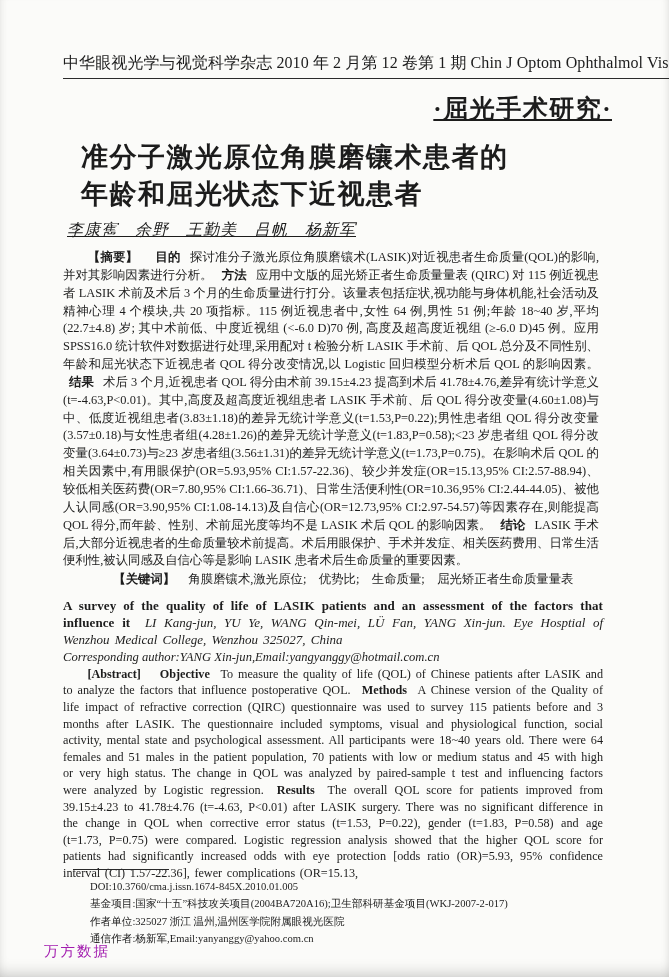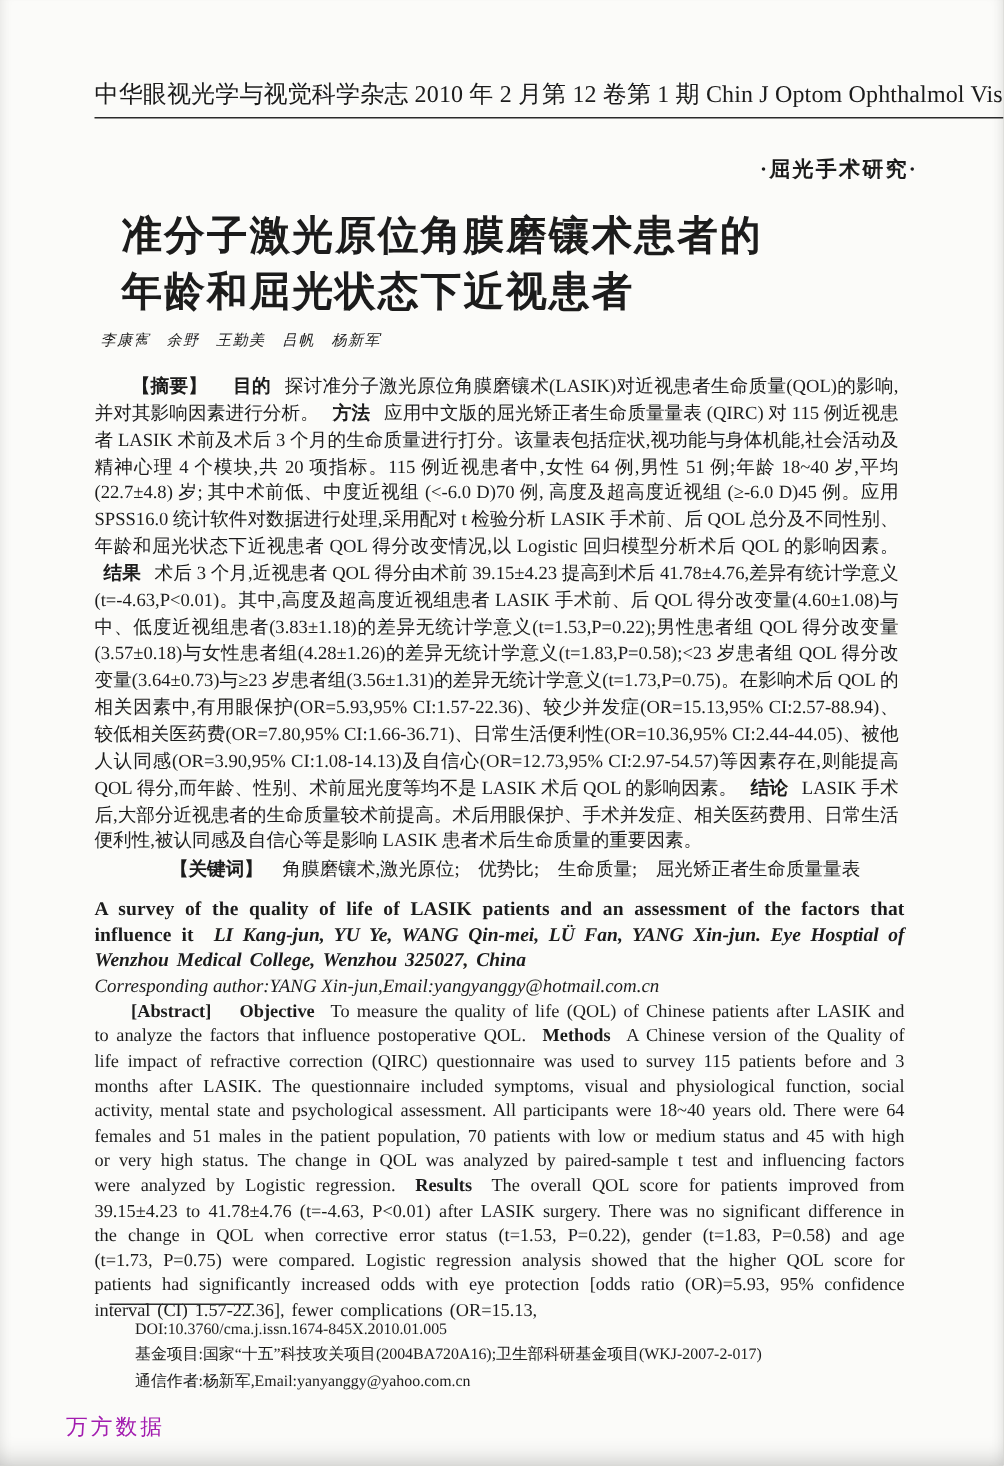--- a/index.html
+++ b/index.html
@@ -22,34 +22,34 @@
   
   .header-row {
     position: absolute; top: 53px; left: 63px; right: 49px;
     display: flex; justify-content: space-between; align-items: flex-end;
     font-size: 16px; letter-spacing: .1px; white-space: nowrap;
   }
   .journal-info { border-bottom: 1.4px solid #2b2b2b; padding-bottom: 4px; }
   .page-num { padding-bottom: 4px; }
 
   .section-label {
-    position: absolute; top: 104px; right: 57px;
-    font-size: 14px; font-weight: bold; letter-spacing: 1.5px;
+    position: absolute; top: 92px; right: 57px;
+    font-size: 25px; font-weight: bold; letter-spacing: 1.5px; text-decoration: underline;
   }
 
   
   .title-cn {
     position: absolute; top: 124px; left: 66px; margin: 15px;
     font-size: 27px; font-weight: bold; line-height: 37px; letter-spacing: 1.5px;
   }
   .title-line { display: block; }
 
   .authors-cn {
     position: absolute; top: 220px; left: 67px;
-    font-size: 10px; font-style: italic; letter-spacing: 1px;
+    font-size: 16px; font-style: italic; letter-spacing: 1px; text-decoration: underline;
   }
 
   
   .abstract-wrap {
     position: absolute; top: 249px; left: 63px; width: 536px;
   }
   .abstract-cn, .keywords-cn {
     margin: 0; font-size: 12.4px; line-height: 17.85px;
     text-align: justify; text-indent: 2em;
   }
@@ -58,21 +58,21 @@
   .keywords-cn { text-align: center; margin-top: 1px; }
   .keywords-cn .lbl { margin-right: 10px; }
 
   
   .en-block { position: absolute; top: 597px; left: 63px; width: 540px; }
   .title-en {
     margin: 0; font-size: 13px; line-height: 17.2px; text-align: justify;
     word-spacing: 2px;
   }
   .title-en b { letter-spacing: .1px; }
-  .authors-en { font-style: italic; font-weight: bold; margin-left: 7px; }
+  .authors-en { font-style: italic; font-weight: normal; margin-left: 7px; }
   .corresponding {
     margin: 0; font-style: italic; font-size: 12.6px; line-height: 17.2px;
   }
   .abstract-en {
     margin: 0; font-size: 12.2px; line-height: 16.6px;
     text-align: justify; text-indent: 2em; word-spacing: 1.6px;
   }
 
   
   .footnotes { position: absolute; top: 869px; left: 63px; width: 536px; }
@@ -135,18 +135,19 @@
       <span>A Chinese version of the Quality of life impact of refractive correction (QIRC) questionnaire was used to survey 115 patients before and 3 months after LASIK. The questionnaire included symptoms, visual and physiological function, social activity, mental state and psychological assessment. All participants were 18~40 years old. There were 64 females and 51 males in the patient population, 70 patients with low or medium status and 45 with high or very high status. The change in QOL was analyzed by paired-sample t test and influencing factors were analyzed by Logistic regression.</span>
       <b class="kw">Results</b>
       <span>The overall QOL score for patients improved from 39.15±4.23 to 41.78±4.76 (t=-4.63, P&lt;0.01) after LASIK surgery. There was no significant difference in the change in QOL when corrective error status (t=1.53, P=0.22), gender (t=1.83, P=0.58) and age (t=1.73, P=0.75) were compared. Logistic regression analysis showed that the higher QOL score for patients had significantly increased odds with eye protection [odds ratio (OR)=5.93, 95% confidence interval (CI) 1.57-22.36], fewer complications (OR=15.13,</span>
     </p>
   </div>
 
   <div class="footnotes">
     <div class="fn-rule"></div>
     <div class="fn">DOI:10.3760/cma.j.issn.1674-845X.2010.01.005</div>
     <div class="fn">基金项目:国家“十五”科技攻关项目(2004BA720A16);卫生部科研基金项目(WKJ-2007-2-017)</div>
+    <div class="fn">作者单位:325027 浙江 温州,温州医学院附属眼视光医院</div>
     <div class="fn">通信作者:杨新军,Email:yanyanggy@yahoo.com.cn</div>
   </div>
 
   <div class="watermark">万方数据</div>
 
 </div>
 
 </body></html>

